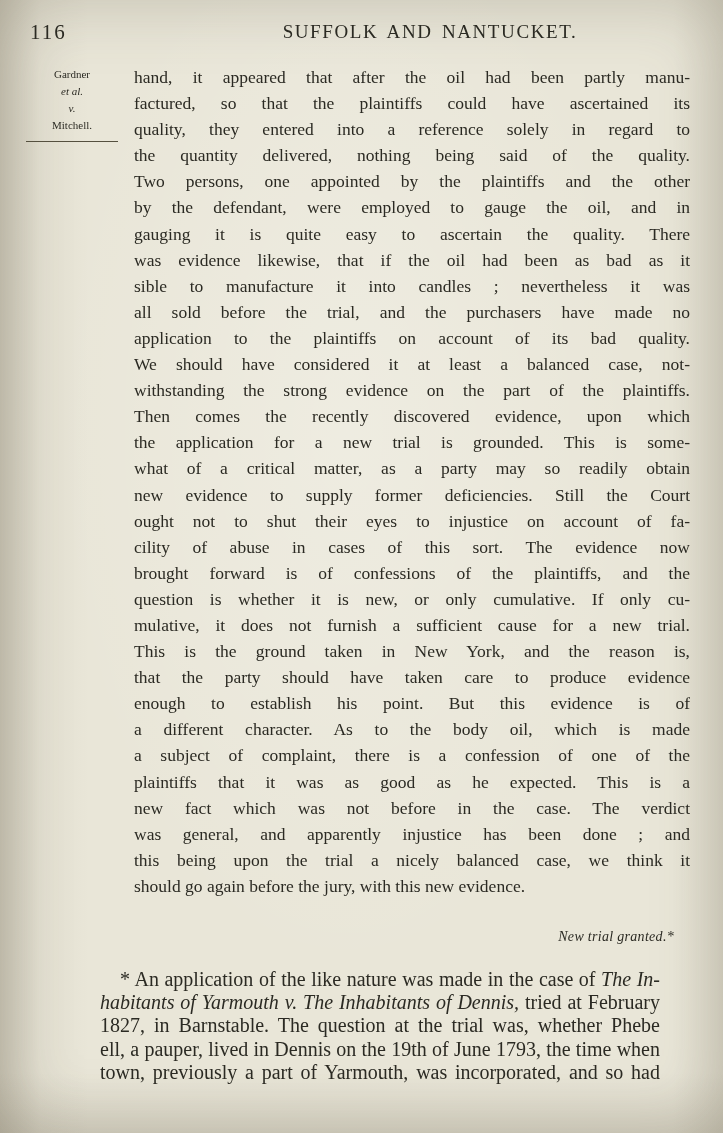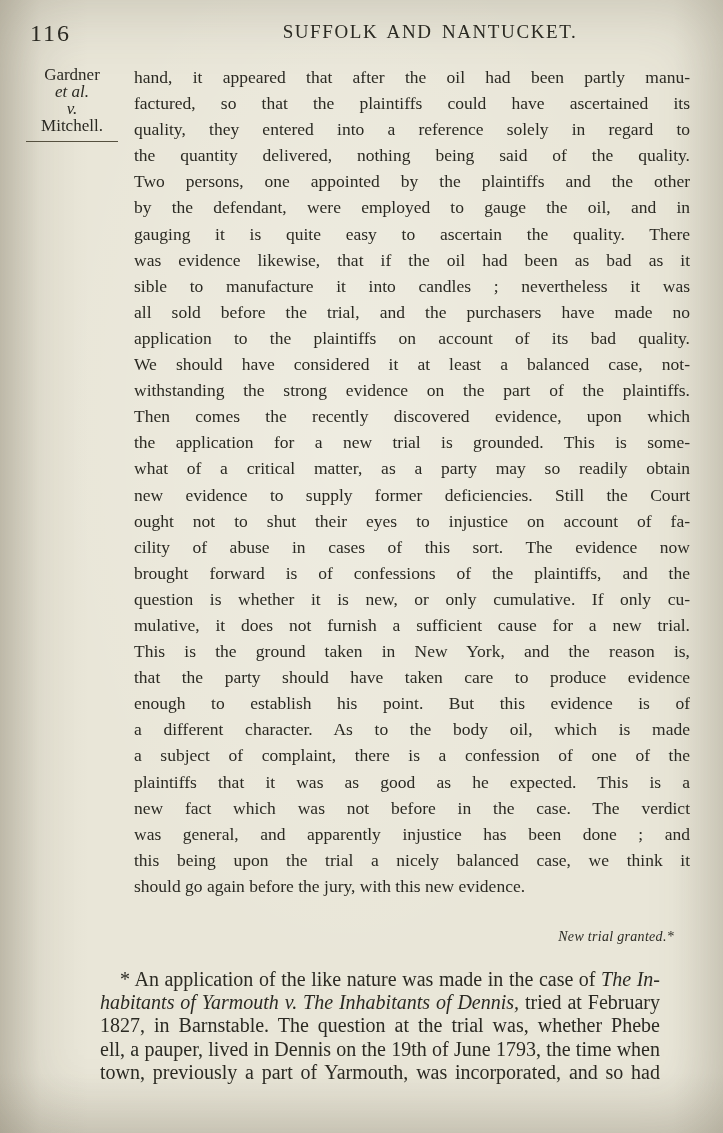--- a/index.html
+++ b/index.html
@@ -20,40 +20,40 @@
       #e9e6d8;
     box-shadow: inset 0 0 70px rgba(86,78,58,0.28);
     overflow: hidden;
     font-family: "Liberation Serif", "DejaVu Serif", serif;
     color: #2b2a23;
   }
   .pagenum {
     position: absolute;
     top: 20px;
     left: 30px;
-    font-size: 24px;
+    font-size: 21px;
     letter-spacing: 2px;
   }
   .running-head {
     position: absolute;
     top: 21px;
     left: 150px;
     width: 560px;
     text-align: center;
     font-size: 19px;
     letter-spacing: 1.6px;
     word-spacing: 3px;
   }
   .margin-note {
     position: absolute;
     top: 66px;
     left: 26px;
     width: 92px;
     text-align: center;
-    font-size: 17px;
+    font-size: 11px;
     line-height: 17px;
   }
   .mn-rule {
     margin-top: 7px;
     border-top: 1.4px solid #55503f;
     width: 100%;
     height: 0;
   }
   .body-text {
     position: absolute;

